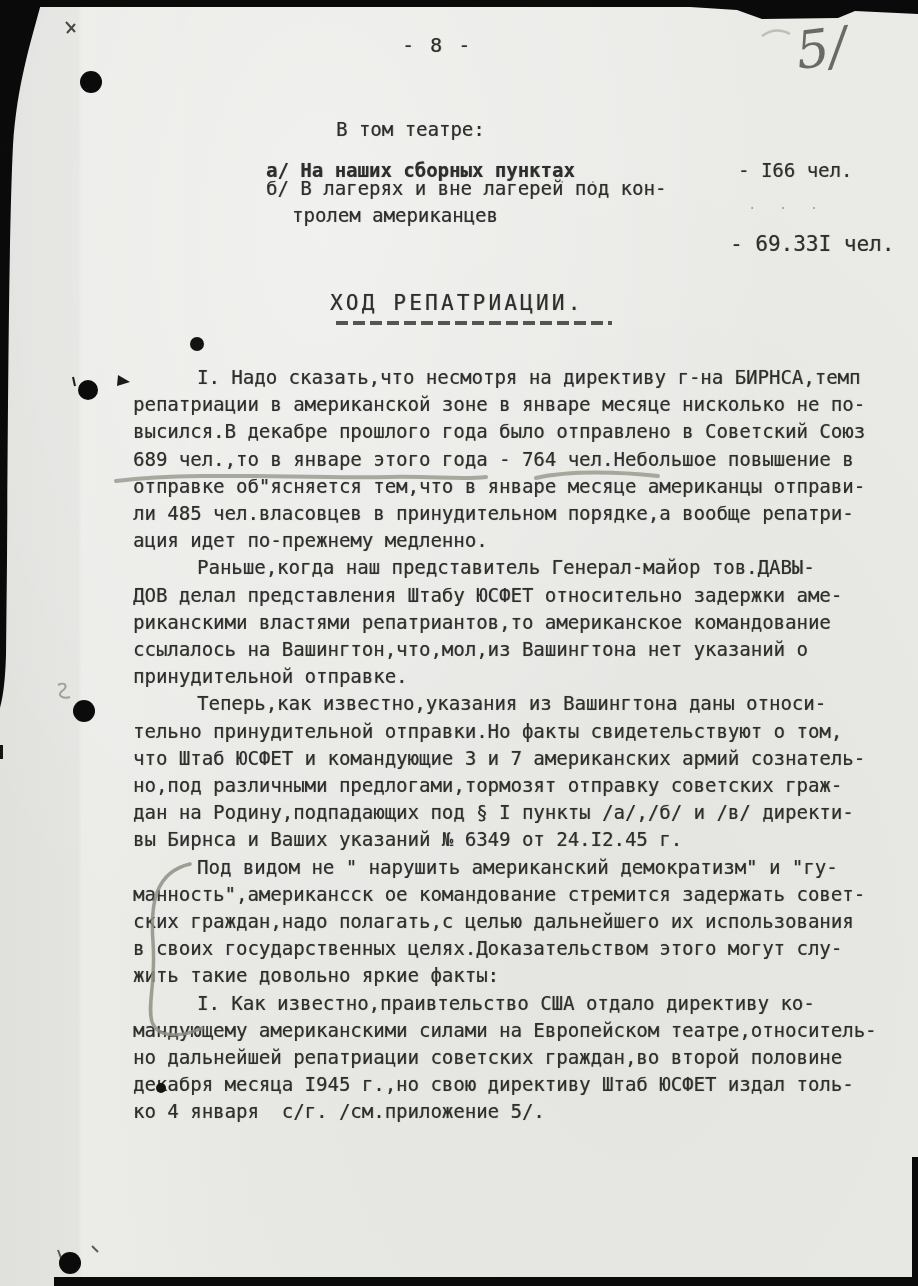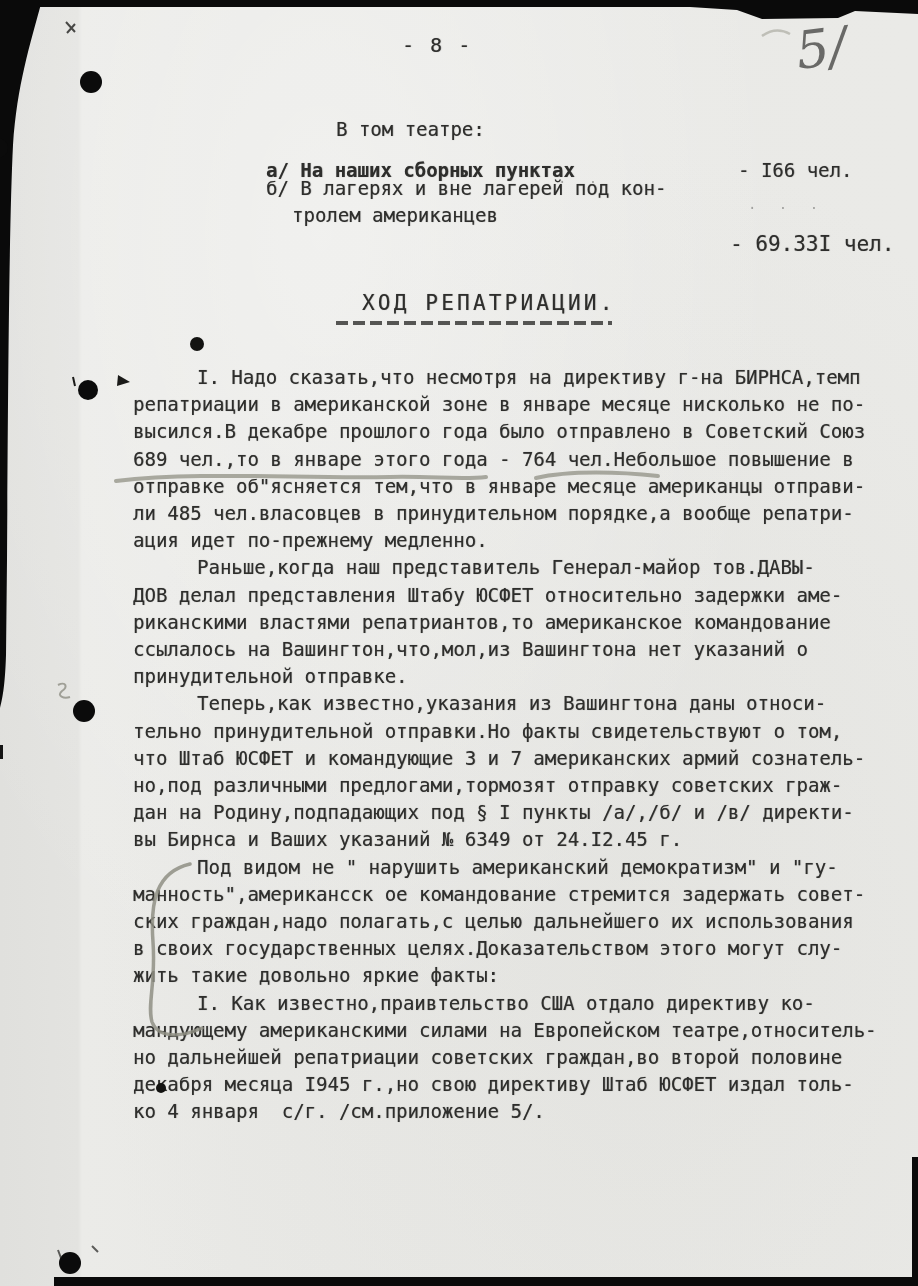--- a/index.html
+++ b/index.html
@@ -21,21 +21,21 @@
   }
   .intro { top:118px; left:336px; font-size:19px; }
   .item-label { font-size:19px; white-space:pre; }
   .item-a-label { top:159px; left:266px;font-weight:bold; }
   .item-a-value { top:159px; left:738px; font-size:19px;text-align:right; }
   .item-b-label { top:175px; left:266px; line-height:26.5px; padding-left:26px; text-indent:-26px; }
   .item-b-value { top:212px; left:730px; font-size:21px;margin-top:20px; }
   .leader { font-size:14px; letter-spacing:7px; opacity:.38; }
   .leader-a { top:170px; left:558px; }
   .leader-b { top:196px; left:748px; }
-  .section-title { top:291px; left:362px; font-size:21px; letter-spacing:3.2px; }
+  .section-title { top:291px; left:330px; font-size:21px; letter-spacing:3.2px; }
   .section-underline {
     top:321px; left:336px; width:276px; height:4px; opacity:.85;
     background:repeating-linear-gradient(90deg,#3a3a38 0 12px, rgba(0,0,0,0) 12px 17px);
   }
   .body-text { top:364px; left:133px; width:790px; }
   .para {
     margin:0; white-space:pre; font-size:19px; line-height:27.2px;
     text-indent:64px;
   }
   .overlay { position:absolute; inset:0; pointer-events:none; }

